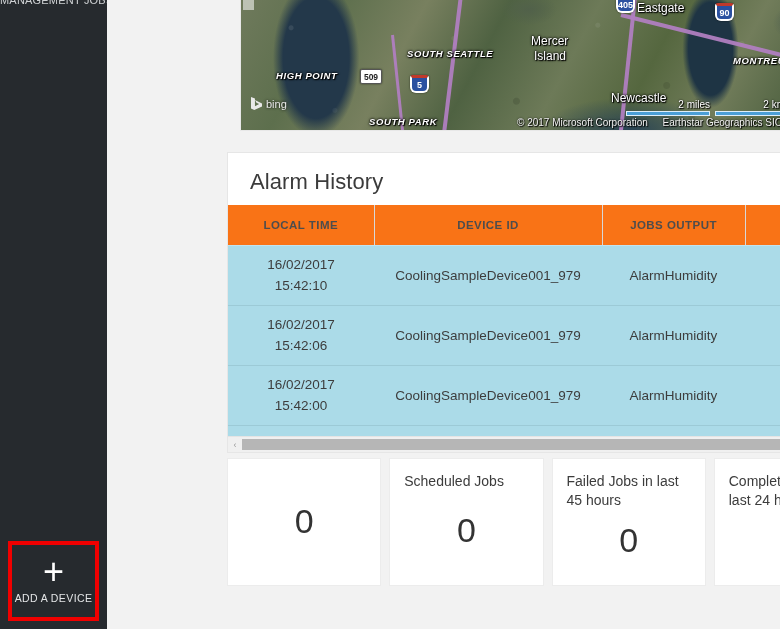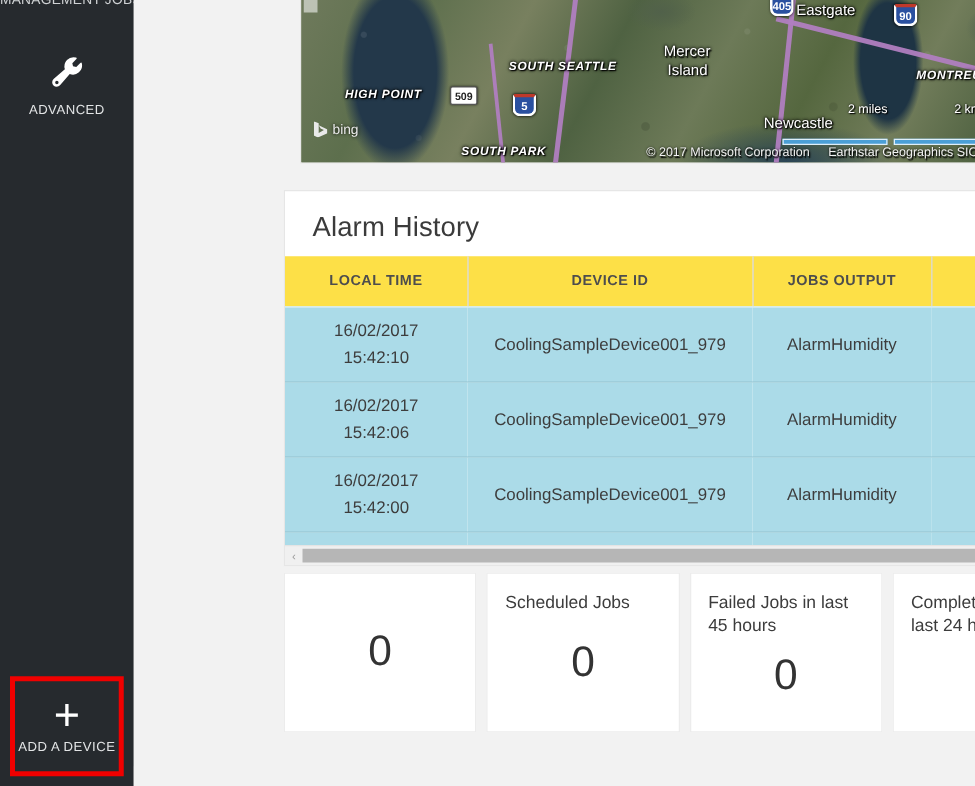--- a/index.html
+++ b/index.html
@@ -191,21 +191,21 @@
   .scale-group {
     position: absolute;
     bottom: 14px;
   }
   .scale-group .scale-text {
     color: #ffffff;
     font-size: 10px;
     text-shadow: 0 0 2px #000, 1px 1px 1px #000;
     display: block;
     text-align: right;
-    margin-bottom: 18px;
+    margin-bottom: 1px;
     line-height: 10px;
   }
   .scale-group .scale-bar {
     height: 5px;
     background: #4b9fd6;
     border: 1px solid #dfeffa;
   }
   .map-ctrl {
     position: absolute;
     left: 2px; top: 1px;
@@ -240,21 +240,21 @@
   }
   table.alarm-table th {
     font-size: 11.5px;
     font-weight: 700;
     color: #4d4d4d;
     letter-spacing: .45px;
     text-align: center;
     height: 40px;
     vertical-align: middle;
     border-right: 1px solid #d8d8d8;
-    background: #fde047;
+    background: #f97316;
   }
   table.alarm-table th:last-child { border-right: none; }
   table.alarm-table td {
     font-size: 13.5px;
     color: #3d3d3d;
     height: 60px;
     vertical-align: middle;
     background: #abdbe8;
     border-bottom: 1px solid #9ccad6;
     border-top: 1px solid #c1e4ee;
@@ -341,28 +341,20 @@
 </style>
 </head>
 <body>
 
 <div id="app">
 
   <div class="sidebar">
 
     <div class="sidebar-top-label">MANAGEMENT JOBS</div>
 
-    <div class="nav-item nav-advanced">
-      <span class="nav-icon">
-        <svg width="30" height="30" viewBox="0 0 24 24" aria-hidden="true">
-          <path fill="#ffffff" d="M21.2 4.6a.6.6 0 0 0-1-.28l-2.6 2.6-2.06-.45-.45-2.06 2.6-2.6a.6.6 0 0 0-.28-1 5.9 5.9 0 0 0-7.1 7.46L3.1 14.5a2.9 2.9 0 1 0 4.1 4.1l6.23-7.2a5.9 5.9 0 0 0 7.77-6.8zM5.2 17.9a1.1 1.1 0 1 1 0-2.2 1.1 1.1 0 0 1 0 2.2z"></path>
-        </svg>
-      </span>
-      <span class="nav-label">ADVANCED</span>
-    </div>
 
     <div class="nav-item nav-add-device">
       <span class="plus-glyph">+</span>
       <span class="nav-label">ADD A DEVICE</span>
     </div>
   </div>
 
   <div class="content">
 
     <div class="map-card">

